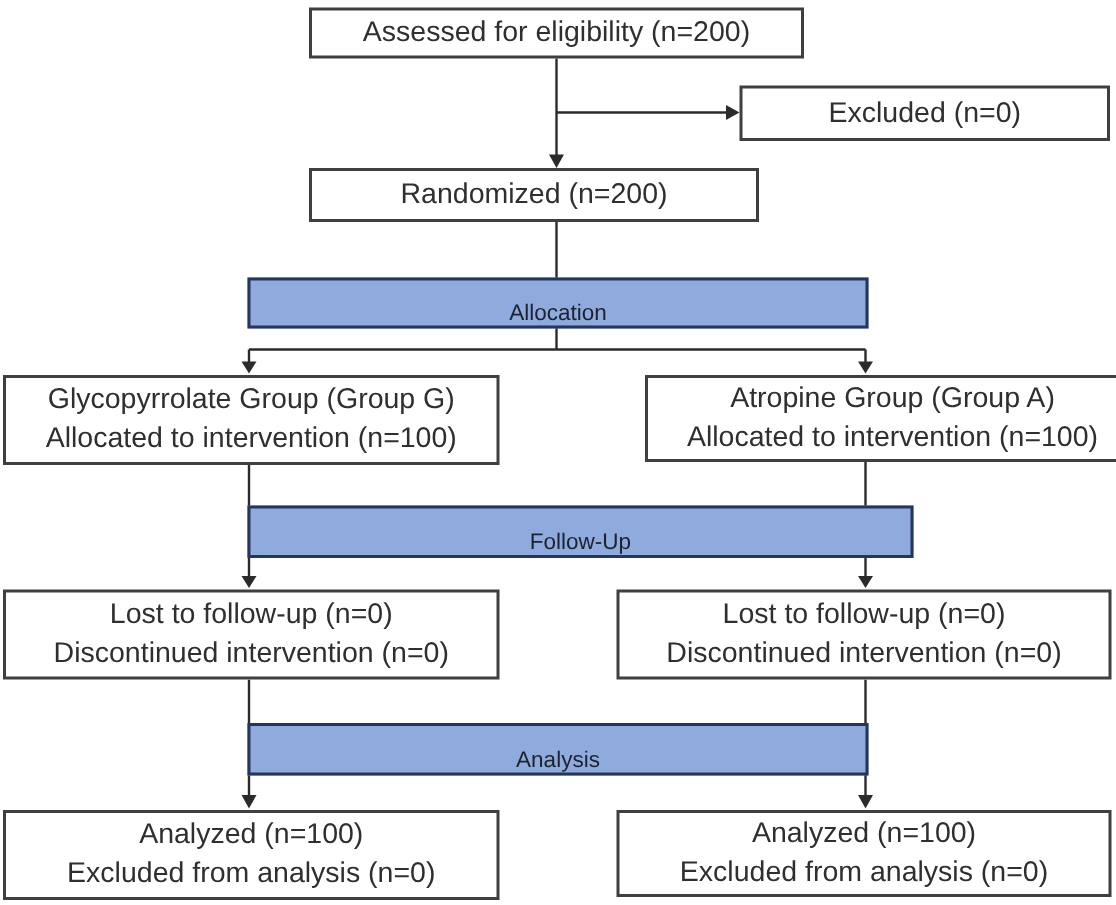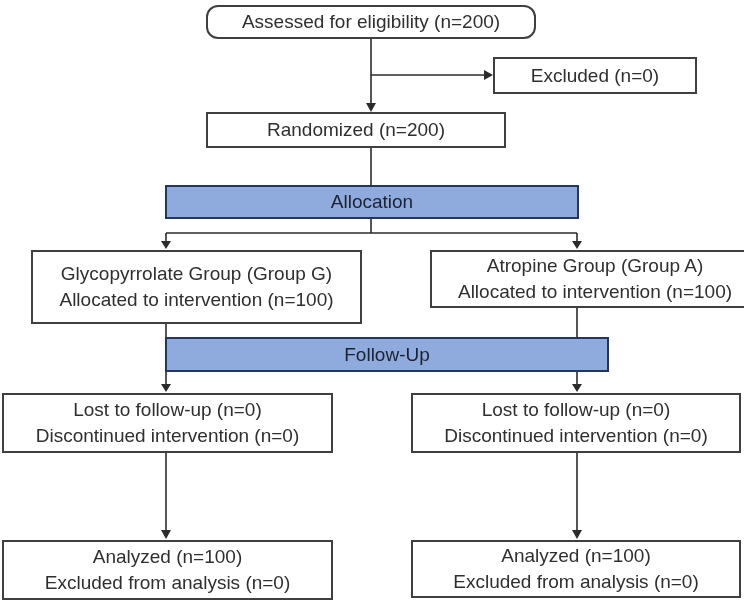--- a/index.html
+++ b/index.html
@@ -51,32 +51,32 @@
     font-size: 19px;
     line-height: 26px;
     white-space: nowrap;
   }
   .band {
     position: absolute;
     box-sizing: border-box;
     background: var(--band-fill);
     border: 2px solid var(--band-border);
     display: flex;
-    align-items: center;
+    align-items: flex-end;
     justify-content: center;
     color: var(--band-text);
-    font-size: 19px;
+    font-size: 15px;
     white-space: nowrap;
   }
   
-  .n-assessed   { left:206px; top:5px;   width:330px; height:34px;border-radius:12px; }
-  .n-excluded   { left:493px; top:57px;  width:204px; height:37px; }
+  .n-assessed   { left:206px; top:5px;   width:330px; height:34px; }
+  .n-excluded   { left:493px; top:57px;  width:247px; height:37px; }
   .n-randomized { left:206px; top:112px; width:300px; height:36px; }
   .b-allocation { left:165px; top:185px; width:414px; height:34px; }
-  .n-group-left { left:2px;   top:250px; width:331px; height:74px;margin-left:29px; }
+  .n-group-left { left:2px;   top:250px; width:331px; height:60px; }
   .n-group-right{ left:430px; top:250px; width:330px; height:58px; }
   .b-followup   { left:165px; top:337px; width:444px; height:35px; }
   .n-lost-left  { left:2px;   top:393px; width:331px; height:60px; }
   .n-lost-right { left:411px; top:393px; width:330px; height:60px; }
   .b-analysis   { left:165px; top:482px; width:414px; height:35px; }
   .n-analyzed-left  { left:2px;   top:540px; width:331px; height:60px; }
   .n-analyzed-right { left:411px; top:540px; width:330px; height:58px; }
 </style>
 </head>
 <body>
@@ -144,20 +144,23 @@
   <div class="node n-lost-left">
     <span>Lost to follow-up (n=0)</span>
     <span>Discontinued intervention (n=0)</span>
   </div>
 
   <div class="node n-lost-right">
     <span>Lost to follow-up (n=0)</span>
     <span>Discontinued intervention (n=0)</span>
   </div>
 
+  <div class="band b-analysis">
+    <span>Analysis</span>
+  </div>
 
   <div class="node n-analyzed-left">
     <span>Analyzed (n=100)</span>
     <span>Excluded from analysis (n=0)</span>
   </div>
 
   <div class="node n-analyzed-right">
     <span>Analyzed (n=100)</span>
     <span>Excluded from analysis (n=0)</span>
   </div>

